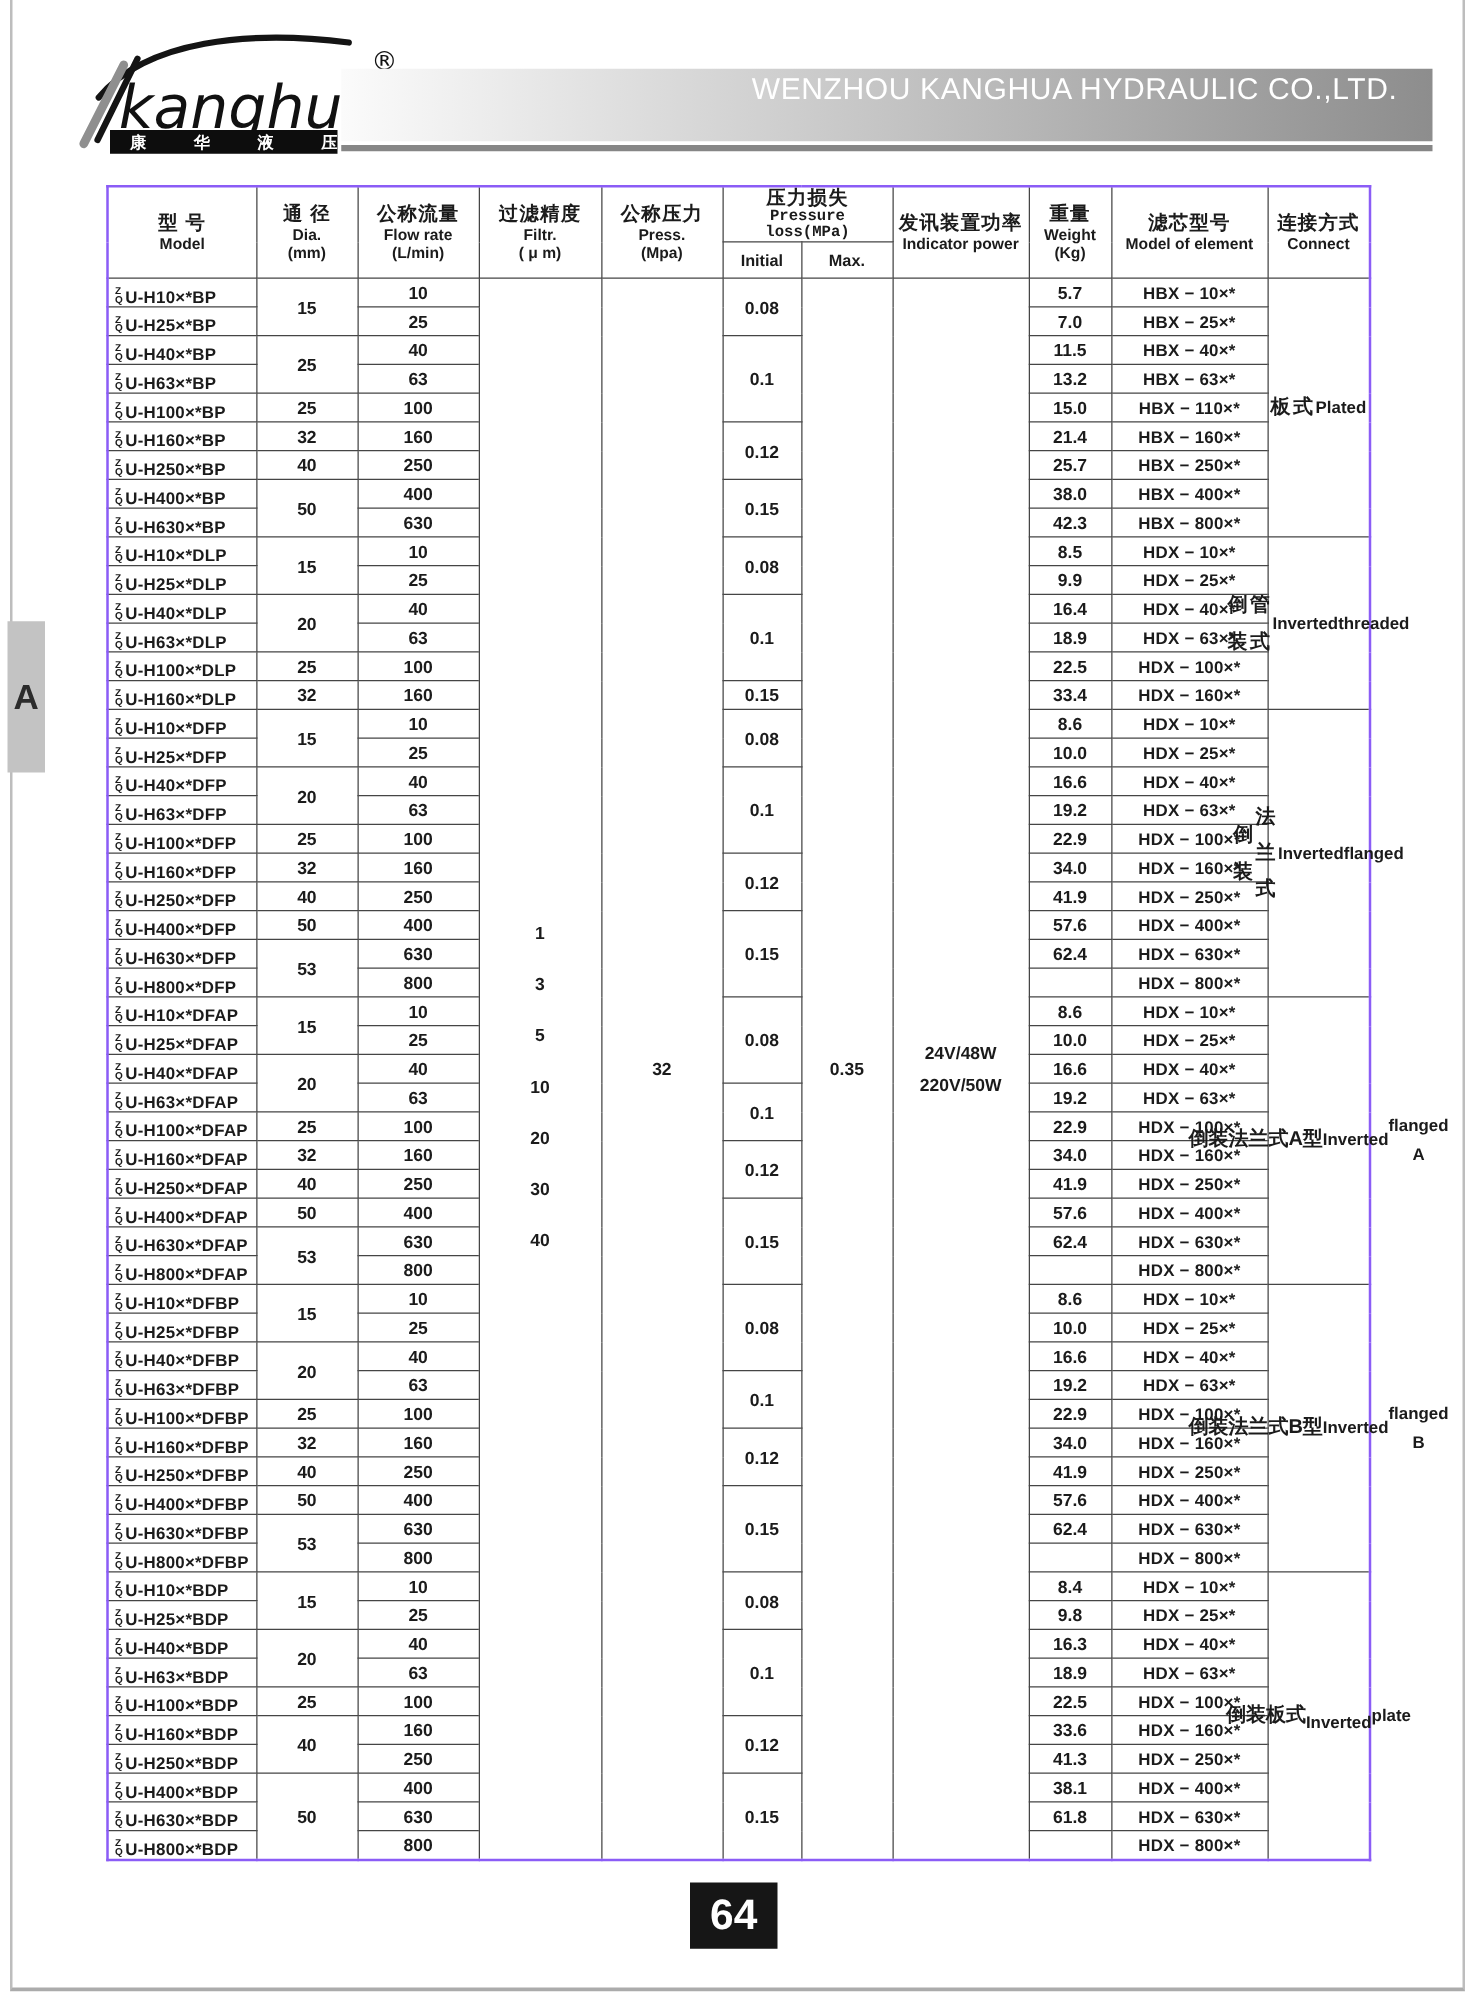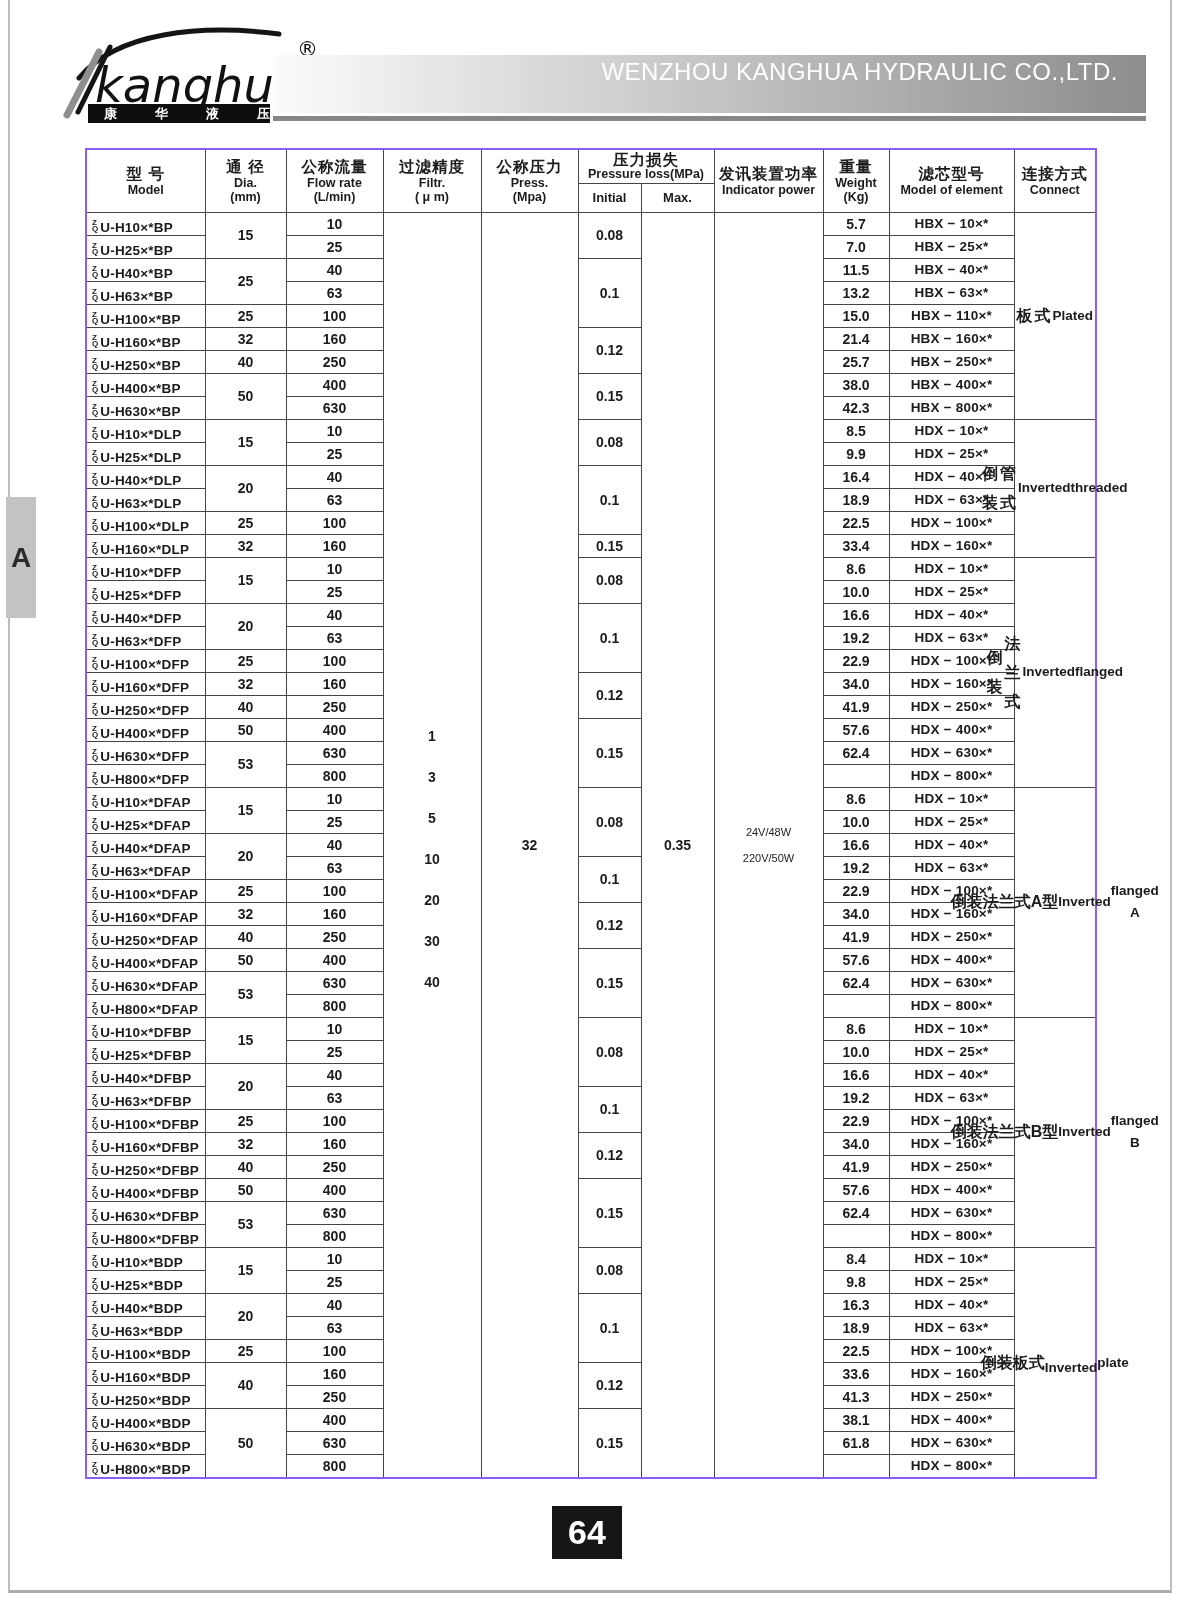--- a/index.html
+++ b/index.html
@@ -28,33 +28,33 @@
              border-collapse:collapse;table-layout:fixed;background:#fff;}
   table.spec,table.spec th,table.spec td{border:1px solid #454545;}
   table.spec{border:2px solid #8b5cf6;}
   th{font-weight:bold;color:#1b1b1b;padding:0;vertical-align:middle;text-align:center;}
   td{padding:0;vertical-align:middle;text-align:center;color:#1b1b1b;}
   tr.hrow1{height:34px;} tr.hrow2{height:29px;}
   .hcn{font-size:15.5px;line-height:18px;letter-spacing:1px;}
   .hen{font-size:12.5px;line-height:14px;}
   .hunit{font-size:12.5px;line-height:14px;}
   .loss-th .hcn{line-height:17px;}
-  .loss-th .hen{line-height:13px;}
+  .loss-th .hen{line-height:13px;font-family:Liberation Mono, monospace;}
   .sub-th{font-size:13px;}
   tbody td{font-size:14px;font-weight:bold;}
   .model-cell{text-align:left;}
   .model-wrap{display:inline-flex;align-items:center;padding-left:5px;white-space:nowrap;}
   .zq{display:inline-flex;flex-direction:column;font-size:8px;line-height:6.5px;
       font-weight:bold;margin-right:2px;position:relative;top:-1px;}
   .zq i{font-style:normal;}
   .model-text{font-size:13.5px;font-weight:bold;letter-spacing:0.2px;}
   .element-cell{font-size:13.5px;letter-spacing:0.2px;}
   .filtr-stack{display:flex;flex-direction:column;gap:25px;align-items:center;
                transform:translateY(14px);font-size:14px;font-weight:bold;}
-  .indicator-cell div{line-height:26px;font-size:11px;font-weight:normal;}
+  .indicator-cell div{line-height:26px;font-size:14px;font-weight:bold;}
   .connect-box{display:flex;flex-direction:row;align-items:center;justify-content:center;}
   .cnl{font-weight:bold;}
   .enl{font-weight:bold;}
   .c2 .cnl{font-size:16px;line-height:26px;letter-spacing:2px;}
   .c2 .enl{font-size:13.5px;line-height:24px;}
   .c4 .cnl{font-size:16px;line-height:29px;letter-spacing:2px;}
   .c4 .enl{font-size:13.5px;line-height:26px;}
   .v7 .cnl{font-size:16px;line-height:22.5px;}
   .v7 .enl{font-size:13.5px;line-height:22.5px;}
   .v4 .cnl{font-size:16px;line-height:33px;}

